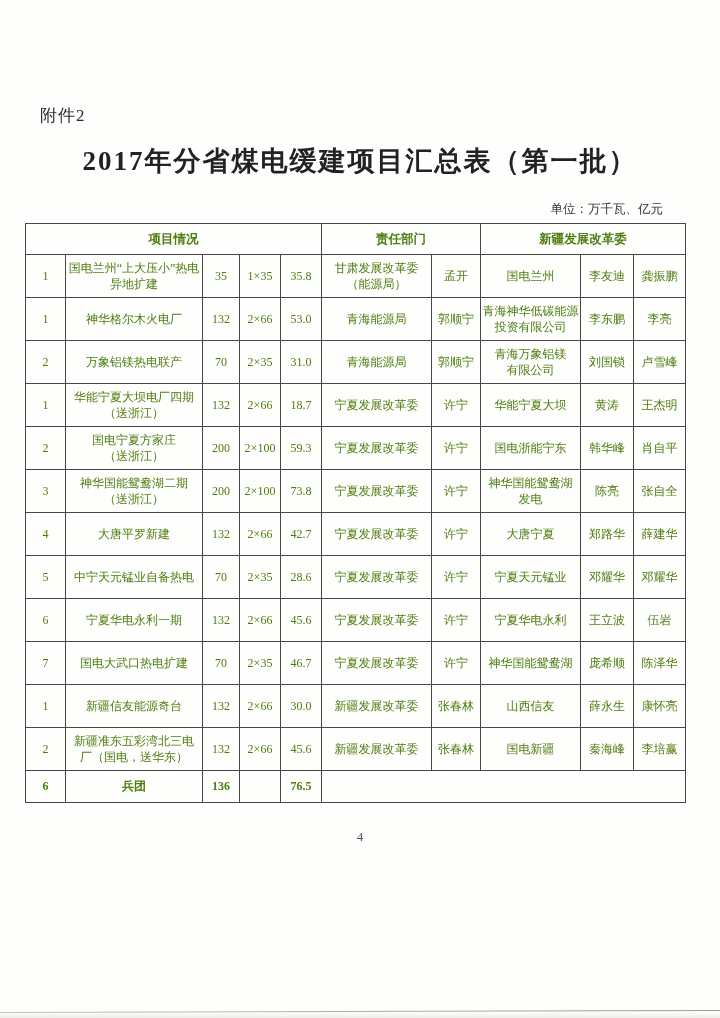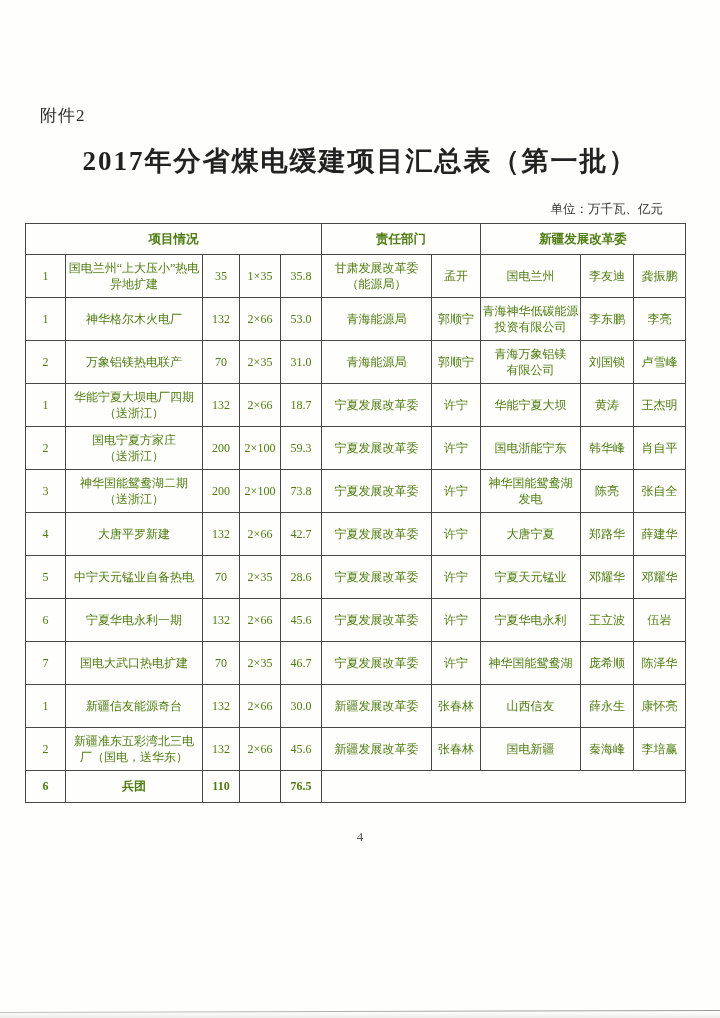--- a/index.html
+++ b/index.html
@@ -262,21 +262,21 @@
           <td>45.6</td>
           <td>新疆发展改革委</td>
           <td>张春林</td>
           <td>国电新疆</td>
           <td>秦海峰</td>
           <td>李培赢</td>
         </tr>
         <tr class="summary">
           <td>6</td>
           <td>兵团</td>
-          <td>110</td>
+          <td>136</td>
           <td></td>
           <td>76.5</td>
           <td colspan="5"></td>
         </tr>
       </tbody>
   </table>
 
   <div class="page-number">4</div>
 
   <div class="scan-shade"></div>

